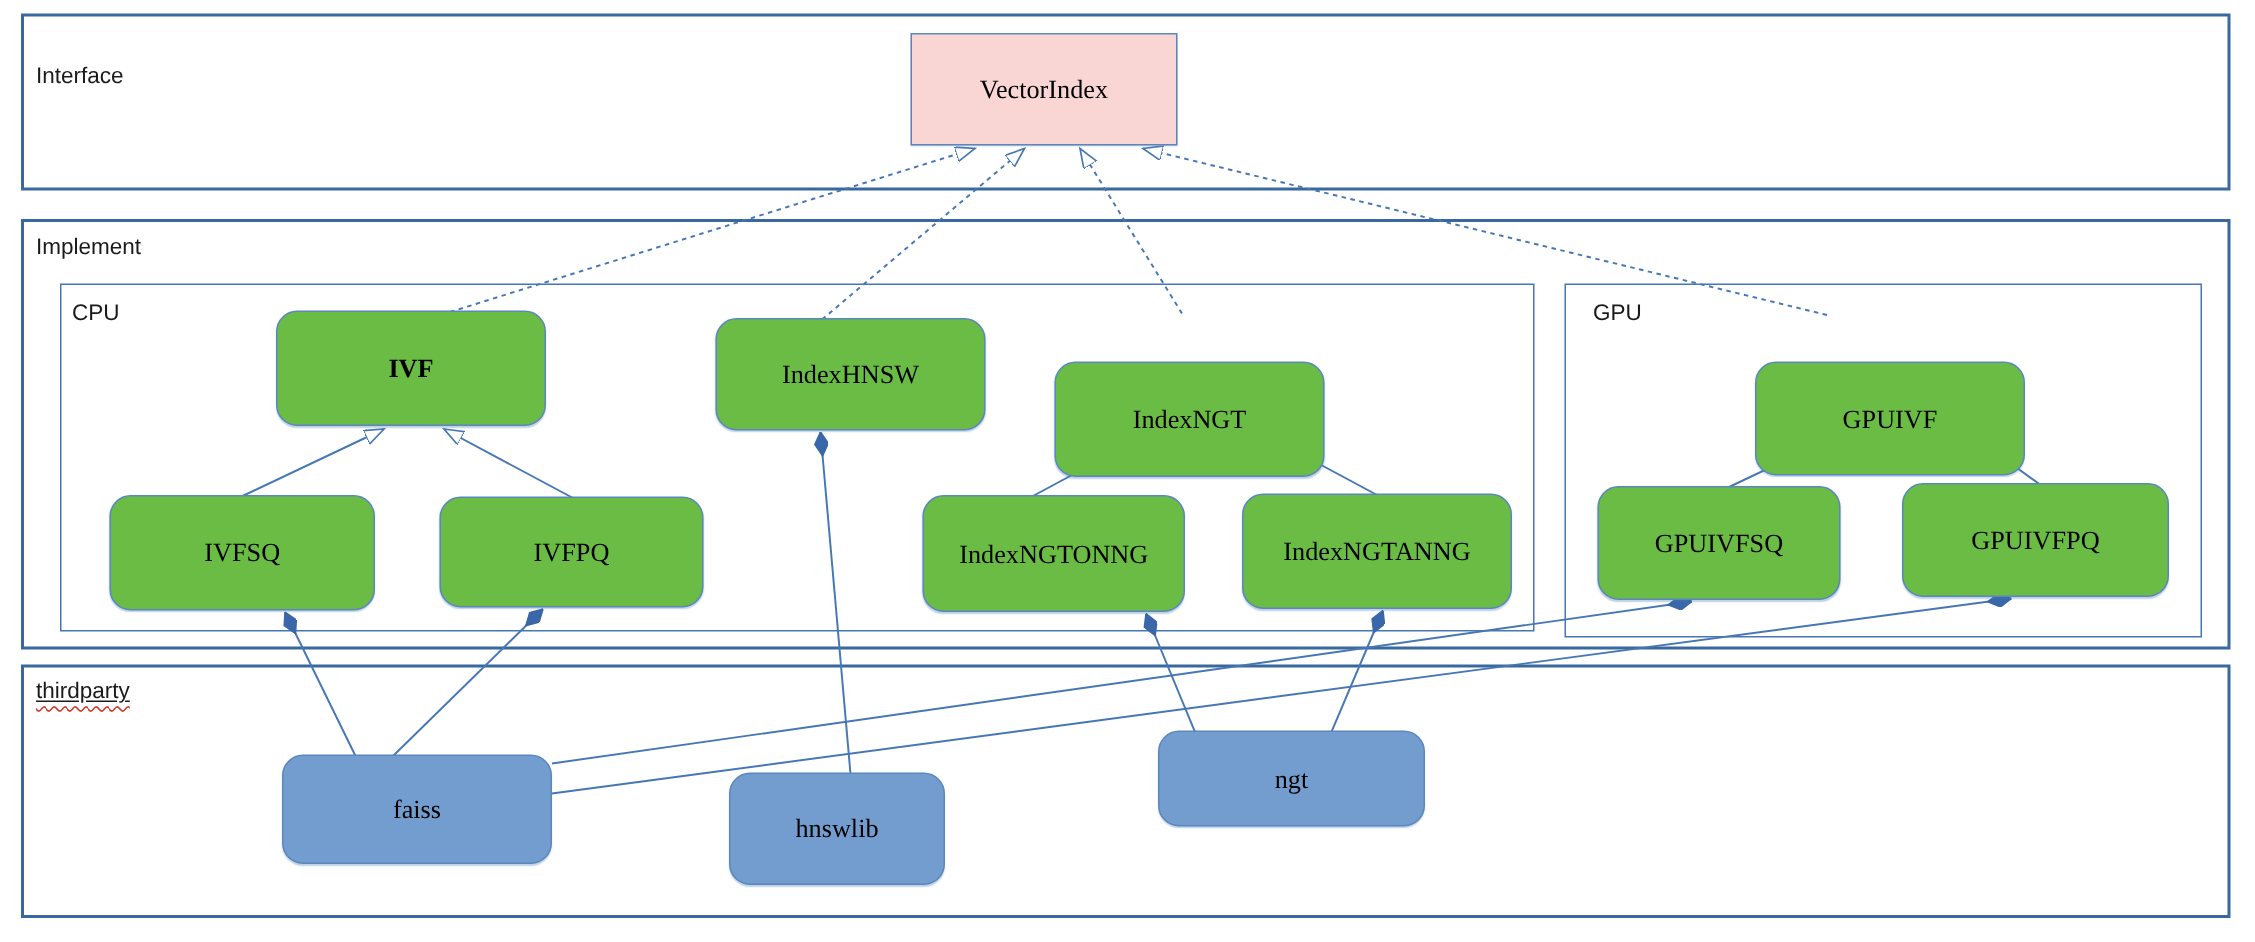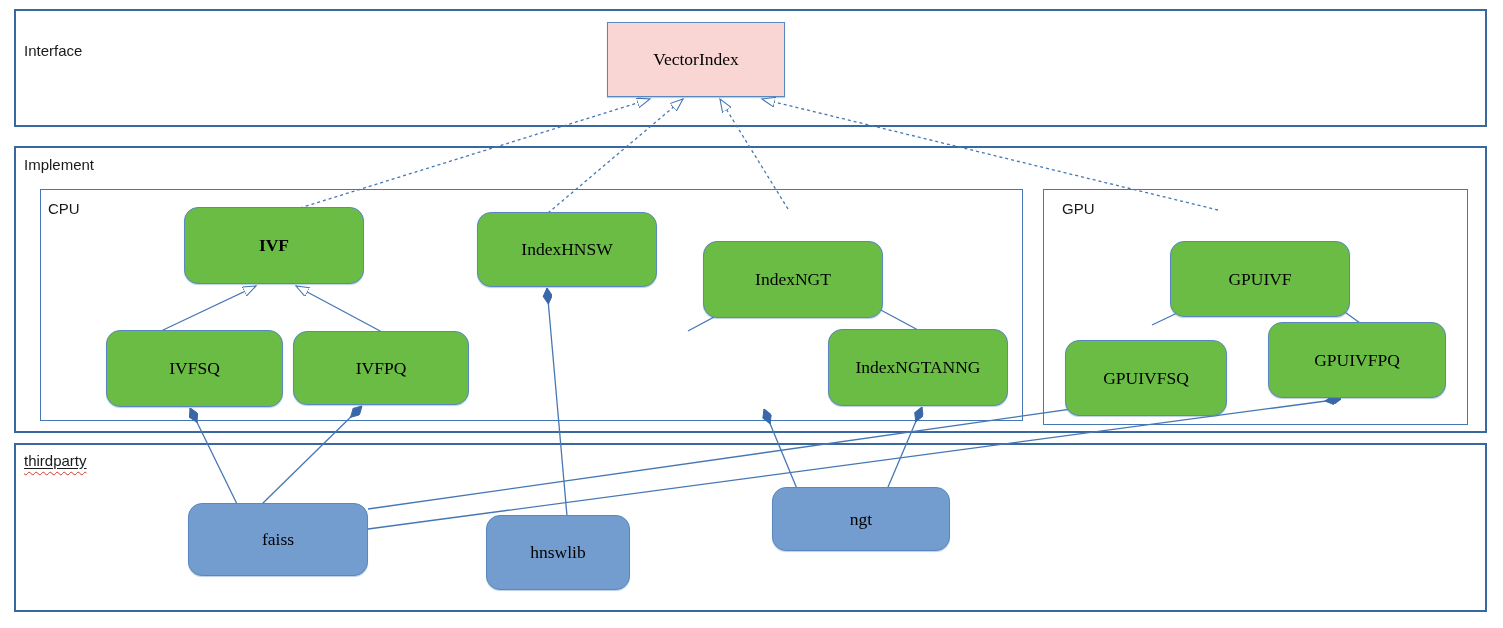--- a/index.html
+++ b/index.html
@@ -51,26 +51,26 @@
   }
   .node.green{background:var(--green);}
   .node.blue{background:var(--blue);}
   .node.pink{background:var(--pink);border-radius:0;}
 
   
   .n-vectorindex{left:607px;top:22px;width:178px;height:75px;}
   .n-ivf{left:184px;top:207px;width:180px;height:77px;font-weight:bold;}
   .n-indexhnsw{left:477px;top:212px;width:180px;height:75px;}
   .n-indexngt{left:703px;top:208px;width:180px;height:77px;margin-top:33px;}
-  .n-ivfsq{left:73px;top:330px;width:177px;height:77px;margin-left:33px;}
+  .n-ivfsq{left:73px;top:330px;width:177px;height:77px;}
   .n-ivfpq{left:293px;top:331px;width:176px;height:74px;}
   .n-indexngtonng{left:615px;top:330px;width:175px;height:78px;}
   .n-indexngtanng{left:828px;top:329px;width:180px;height:77px;}
   .n-gpuivf{left:1170px;top:209px;width:180px;height:76px;margin-top:32px;}
-  .n-gpuivfsq{left:1065px;top:340px;width:162px;height:76px;justify-content:center;}
+  .n-gpuivfsq{left:1065px;top:324px;width:162px;height:76px;justify-content:center;}
   .n-gpuivfpq{left:1268px;top:322px;width:178px;height:76px;}
   .n-faiss{left:188px;top:503px;width:180px;height:73px;}
   .n-hnswlib{left:486px;top:515px;width:144px;height:75px;text-align:center;}
   .n-ngt{left:772px;top:487px;width:178px;height:64px;}
 
   
   .c-interface{left:14px;top:9px;width:1473px;height:118px;}
   .c-implement{left:14px;top:146px;width:1473px;height:287px;}
   .c-thirdparty{left:14px;top:443px;width:1473px;height:169px;}
   .p-cpu{left:40px;top:189px;width:983px;height:232px;}
@@ -140,20 +140,23 @@
   </div>
   <div class="node green n-indexngt">
     <span>IndexNGT</span>
   </div>
   <div class="node green n-ivfsq">
     <span>IVFSQ</span>
   </div>
   <div class="node green n-ivfpq">
     <span>IVFPQ</span>
   </div>
+  <div class="node green n-indexngtonng">
+    <span>IndexNGTONNG</span>
+  </div>
   <div class="node green n-indexngtanng">
     <span>IndexNGTANNG</span>
   </div>
 
   <div class="node green n-gpuivf">
     <span>GPUIVF</span>
   </div>
   <div class="node green n-gpuivfsq">
     <span>GPUIVFSQ</span>
   </div>

